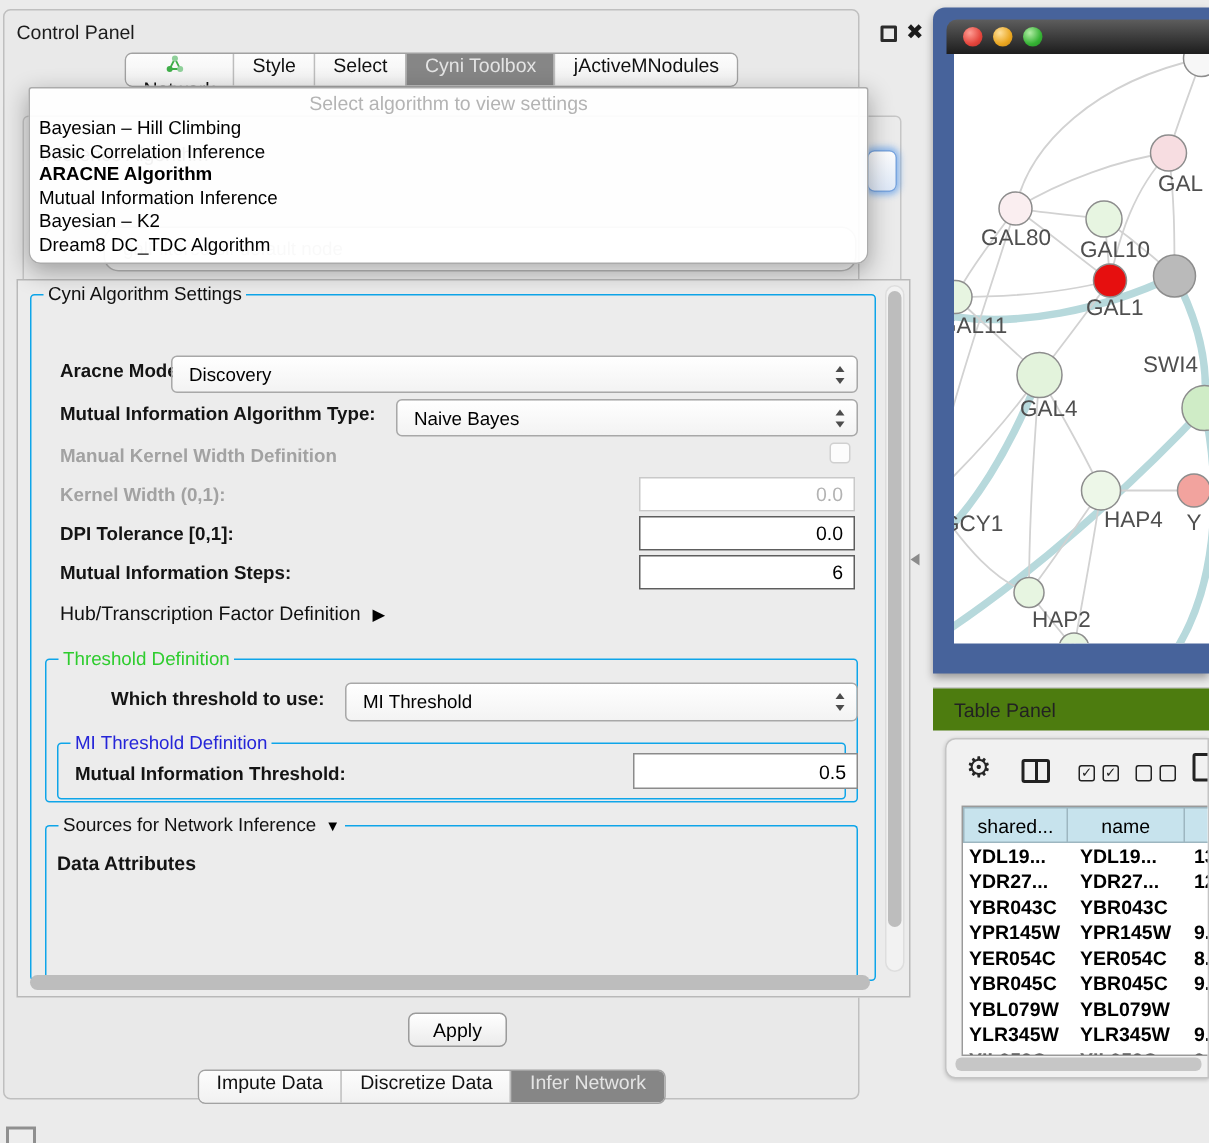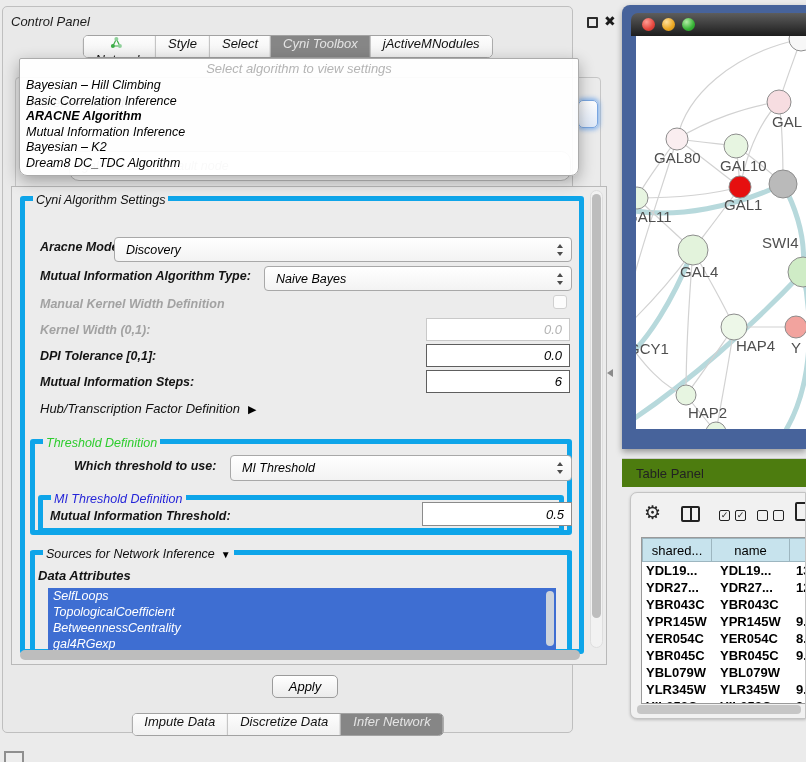--- a/index.html
+++ b/index.html
@@ -2,21 +2,21 @@
 <html><head>
 <meta charset="utf-8">
 <style>
   * { margin:0; padding:0; box-sizing:border-box; }
   html,body { width:806px; height:762px; overflow:hidden; }
   body { background:#ebebeb; font-family:"Liberation Sans","DejaVu Sans",sans-serif; position:relative; }
   .abs { position:absolute; }
 
   
   #cp { left:2px; top:6px; width:571px; height:727px; background:#e9e9e9;
-        border:1px solid #bfbfbf; border-radius:5px;font-style:italic; }
+        border:1px solid #bfbfbf; border-radius:5px; }
   .cp-title { left:8px; top:7px; font-size:13px; color:#1c1c1c; }
   .float-ico { left:584px; top:10px; width:11px; height:11px; border:2px solid #2b2b2b; border-radius:1px; }
   .close-ico { left:601px; top:6px; font-size:14px; font-weight:bold; color:#1b1b1b; }
 
   
   .tabbar { top:28px; left:50%; transform:translateX(-50%); display:flex; height:23px;
             border:1px solid #a2a2a2; border-radius:5px; overflow:hidden; background:#fbfbfb; }
   .tab { display:flex; align-items:center; padding:0 12px; font-size:13px; color:#111;
          background:linear-gradient(#fdfdfd,#f1f1f1); border-left:1px solid #bdbdbd; white-space:nowrap;flex-direction:column; }
   .tab:first-child { border-left:none; }
@@ -36,21 +36,21 @@
   
   .popup { left:16px; top:51px; width:560px; height:118px; z-index:30;
            background:rgba(255,255,255,0.93); border:1px solid #ababab;
            border-radius:2px 2px 8px 8px; box-shadow:0 5px 16px rgba(0,0,0,0.32); }
   .popup-head { text-align:center; color:#b4b4b4; font-size:13px; line-height:19px; }
   .popup-item { font-size:12.5px; line-height:15.5px; padding:0 6px; color:#000; white-space:nowrap; }
   .popup-item.bold { font-weight:bold; }
 
   
   #settings { left:8px; top:179px; width:596px; height:479px; background:#ececec; border:1px solid #b9b9b9; }
-  .gbox { position:absolute; border:5px solid #0ea5e9; border-radius:3px;padding-left:44px; }
+  .gbox { position:absolute; border:1px solid #0ea5e9; border-radius:3px;padding-left:44px; }
   .gtitle { position:absolute; top:-8px; left:8px; background:#ececec; padding:0 3px;
             font-size:12.5px; color:#111; white-space:nowrap; }
   .gtitle.blue { color:#2525d8; } .gtitle.green { color:#2ecc2e; }
   .lbl { position:absolute; font-size:12.5px; font-weight:bold; color:#141414; white-space:nowrap; }
   .lbl.dis { color:#a2a2a2; }
   .combo { position:absolute; background:linear-gradient(#ffffff,#f3f3f3); border:1px solid #a8a8a8;
            border-radius:4px; font-size:12.5px; color:#000; display:flex; align-items:center;
            padding:0 24px 0 11px; }
   .arrows { position:absolute; right:7px; top:50%; transform:translateY(-50%); width:7px; height:12px; }
   .arrows:before, .arrows:after { content:""; position:absolute; left:0; border-left:3.5px solid transparent; border-right:3.5px solid transparent; }
@@ -210,27 +210,20 @@
     <div class="gbox" style="left:26px;top:308px;width:526px;height:38px;">
       <span class="gtitle blue">MI Threshold Definition</span>
     </div>
     <span class="lbl" style="left:38px;top:322px;">Mutual Information Threshold:</span>
     <div class="tinput" style="left:410px;top:315px;width:150px;height:24px;border-color:#8b8b8b;">0.5</div>
 
     <div class="gbox" style="left:18px;top:363px;width:542px;height:103px;border-bottom:none;">
       <span class="gtitle"><span>Sources for Network Inference</span><span class="tri-down">▼</span></span>
     </div>
     <span class="lbl" style="left:26px;top:381px;font-size:13px;">Data Attributes</span>
-    <div class="attr-list" style="left:36px;top:401px;width:508px;height:64px;" id="attr-list">
-      <div class="list-scroll"></div>
-    <div class="attr-item">SelfLoops</div>
-        <div class="attr-item">TopologicalCoefficient</div>
-        <div class="attr-item">BetweennessCentrality</div>
-        <div class="attr-item">gal4RGexp</div>
-      </div>
 
     <div class="vscroll">
         <div class="thumb"></div>
       </div>
     <div class="hscroll"></div>
   </div>
 
   <div class="btn" style="left:269px;top:668px;width:66px;height:23px;">Apply</div>
 
   <div class="abs tabbar bottom-tabbar">

